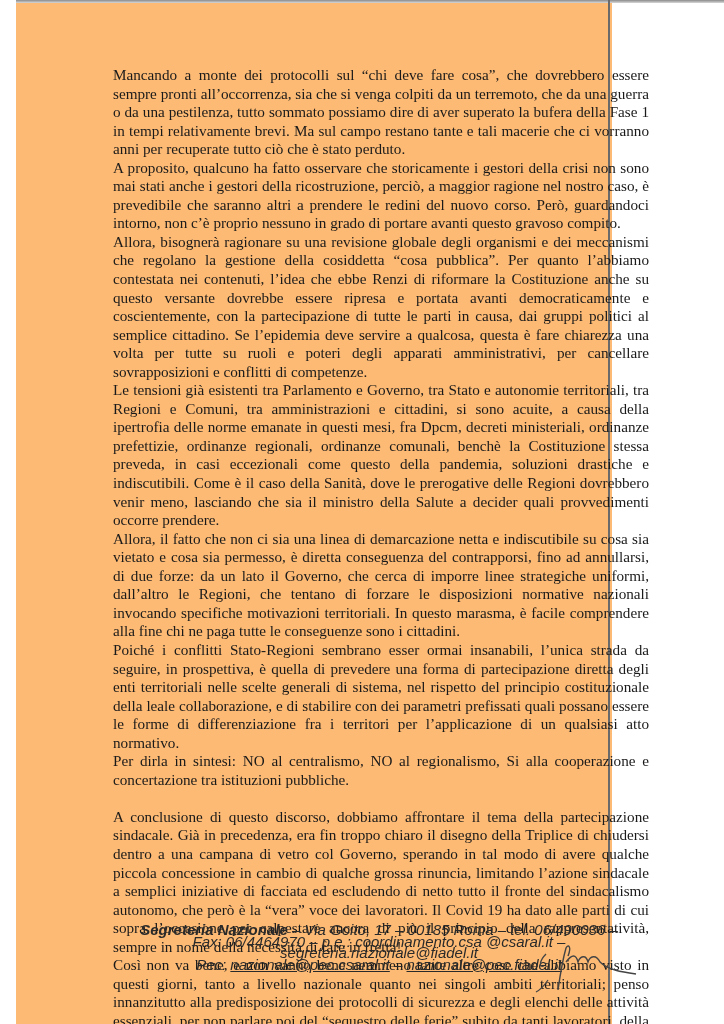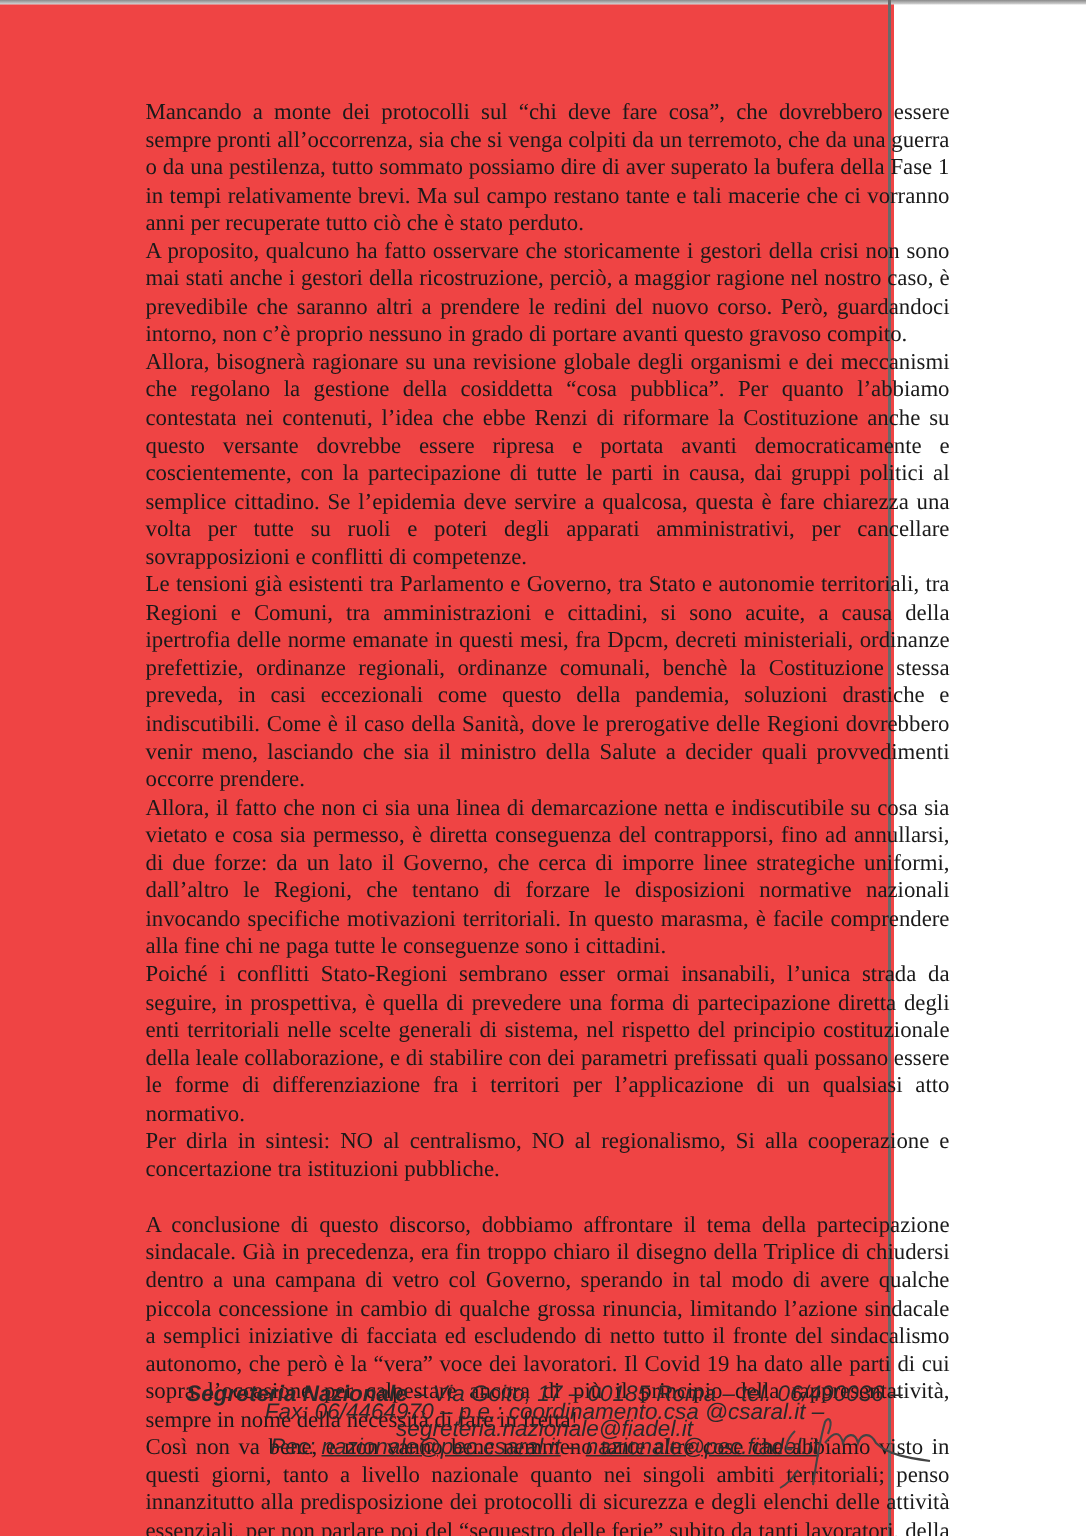--- a/index.html
+++ b/index.html
@@ -1,17 +1,17 @@
 <!DOCTYPE html>
 <html><head>
 <meta charset="utf-8">
 <style>
   html, body { margin: 0; padding: 0; background: #ffffff; }
   body { width: 724px; height: 1024px; position: relative; overflow: hidden; }
-  .page { position: absolute; left: 0; top: 0; width: 596px; height: 1024px; background: #ef4444; }
+  .page { position: absolute; left: 16px; top: 0; width: 596px; height: 1024px; background: #fdba74; }
   .top-edge { position: absolute; left: 0; top: 0; width: 724px; height: 3px; background: linear-gradient(#8a8a8a, #d8d8d8); }
   .right-edge { position: absolute; right: 2px; top: 0; width: 2px; height: 1024px; background: #6a6a6a; }
   .body-text {
     position: absolute; left: 97px; top: 66px; width: 536px;
     font-family: "Liberation Serif", serif; font-size: 15.2px; line-height: 18.55px;
     color: #1a1a1a; text-align: justify; hyphens: none;
   }
   .body-text p { margin: 0; }
   .body-text p.gap { margin-top: 18.55px; }
   .footer {

